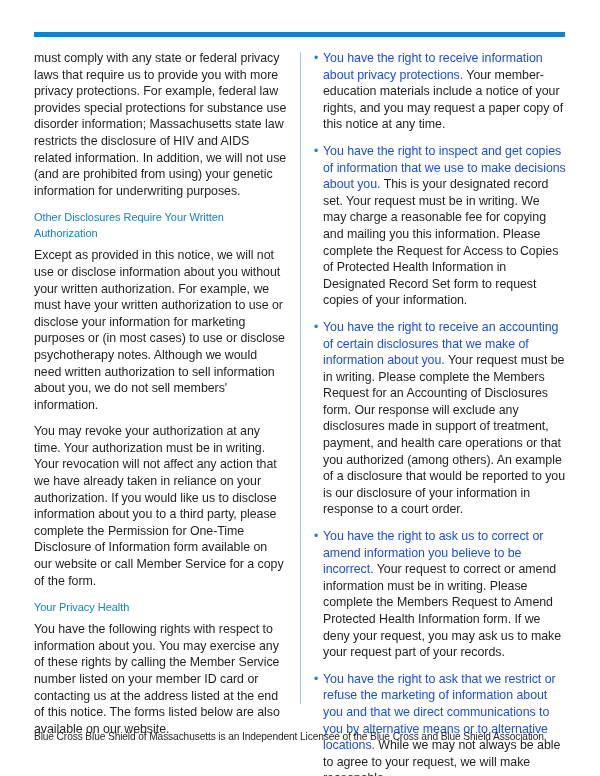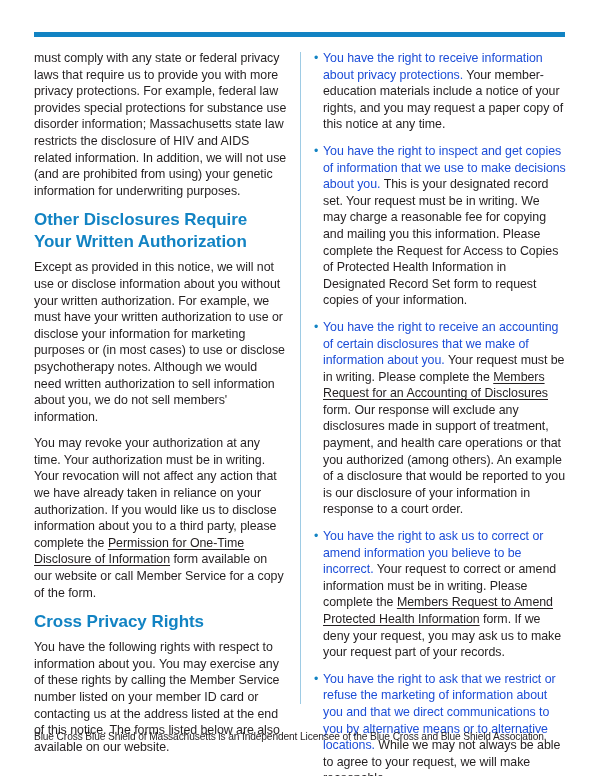--- a/index.html
+++ b/index.html
@@ -59,29 +59,28 @@
   p {
     margin: 0 0 10px 0;
     font-size: 12.4px;
     line-height: 16.6px;
     text-align: left;
     letter-spacing: -0.04px;
   }
   p:last-child { margin-bottom: 12px; }
   h2 {
     margin: 8px 0 6px 0;
-    font-size: 17px;
-    line-height: 22px;
-    font-weight: bold;
+    font-size: 11px;
+    line-height: 16px;
+    font-weight: normal;
     color: #1283c3;
     letter-spacing: -0.05px;
   }
   h2.tight-top { margin-top: 3px; }
   .u {
-    text-decoration: underline;
     text-underline-offset: 1.5px;
   }
   ul.rights {
     list-style: none;
     margin: 0;
     padding: 0;
   }
   ul.rights li {
     position: relative;
     padding-left: 9px;
@@ -127,21 +126,21 @@
     <div class="col col-left">
 
       <p>must comply with any state or federal privacy laws that require us to provide you with more privacy protections. For example, federal law provides special protections for substance use disorder information; Massachusetts state law restricts the disclosure of HIV and AIDS related information. In addition, we will not use (and are prohibited from using) your genetic information for underwriting purposes.</p>
 
       <h2>Other Disclosures Require Your Written Authorization</h2>
 
       <p>Except as provided in this notice, we will not use or disclose information about you without your written authorization. For example, we must have your written authorization to use or disclose your information for marketing purposes or (in most cases) to use or disclose psychotherapy notes. Although we would need written authorization to sell information about you, we do not sell members' information.</p>
 
       <p><span>You may revoke your authorization at any time. Your authorization must be in writing. Your revocation will not affect any action that we have already taken in reliance on your authorization. If you would like us to disclose information about you to a third party, please complete the </span><span class="u">Permission for One-Time Disclosure of Information</span><span> form available on our website or call Member Service for a copy of the form.</span></p>
 
-      <h2 class="tight-top">Cross Privacy Rights</h2>
+      <h2 class="tight-top">Your Privacy Health</h2>
 
       <p>You have the following rights with respect to information about you. You may exercise any of these rights by calling the Member Service number listed on your member ID card or contacting us at the address listed at the end of this notice. The forms listed below are also available on our website.</p>
 
     </div>
 
     <div class="col col-right">
 
       <ul class="rights">
 
         <li>

